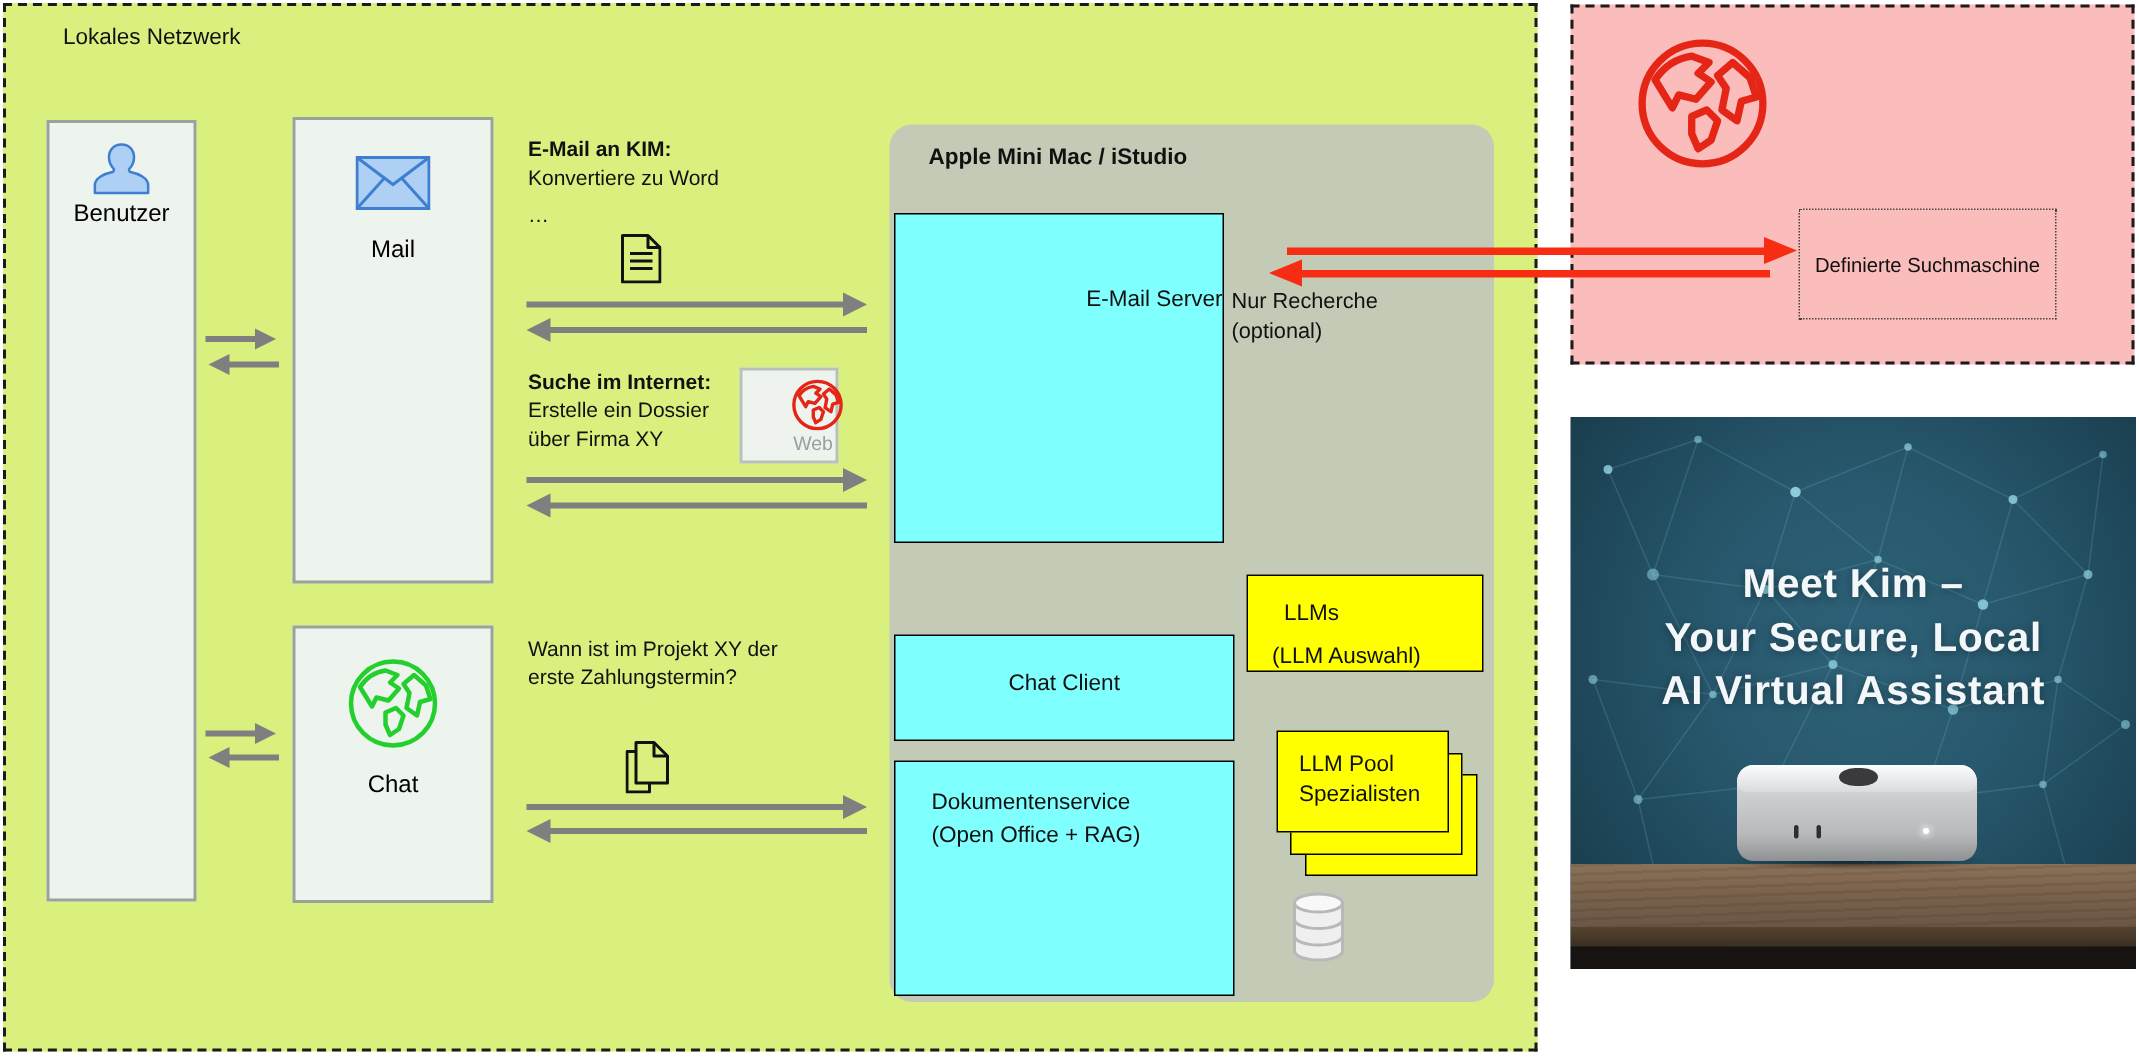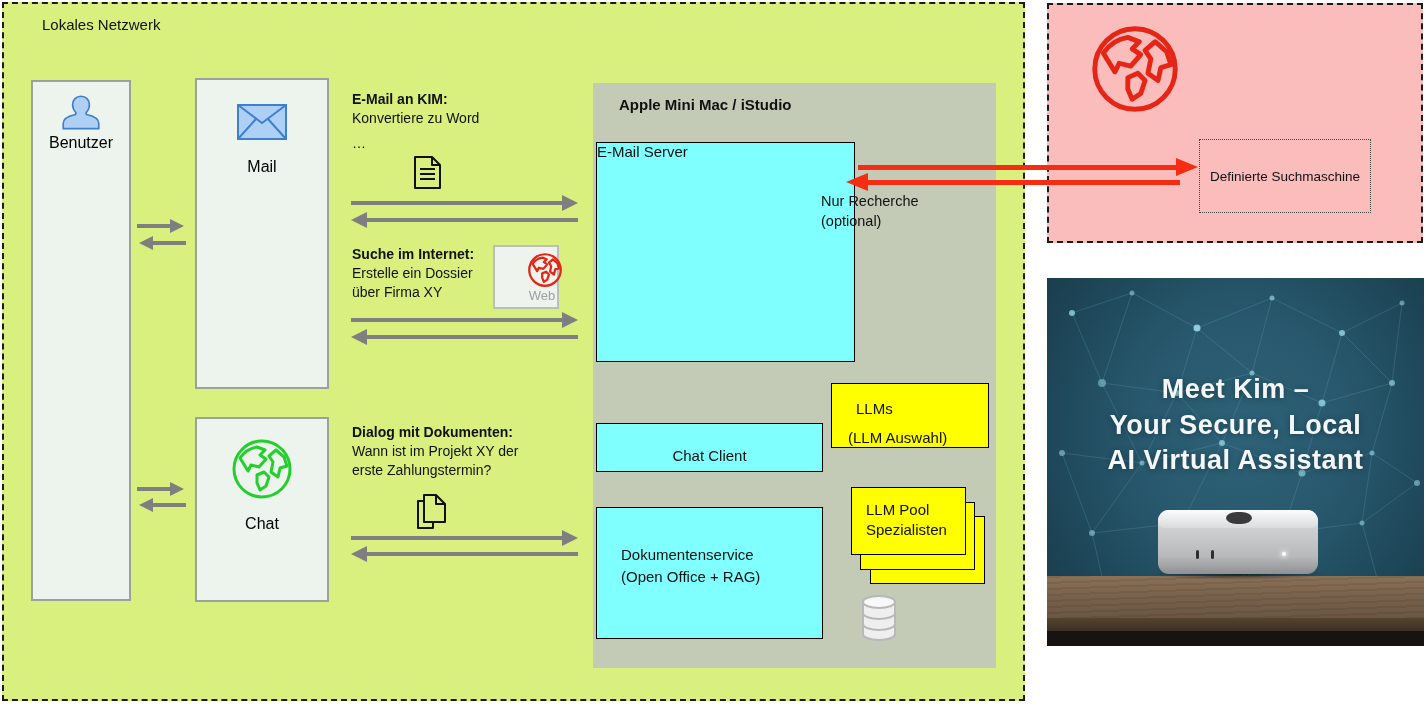--- a/index.html
+++ b/index.html
@@ -34,26 +34,26 @@
   
   .ar{position:absolute;height:4px;background:#7f7f7f;}
   .ar-r::after{content:"";position:absolute;right:-15px;top:-6px;
     border-left:16px solid #7f7f7f;border-top:8px solid transparent;border-bottom:8px solid transparent;}
   .ar-l::before{content:"";position:absolute;left:-15px;top:-6px;
     border-right:16px solid #7f7f7f;border-top:8px solid transparent;border-bottom:8px solid transparent;}
   .ar-sm.ar-r::after{right:-13px;top:-5px;border-left-width:14px;border-top-width:7px;border-bottom-width:7px;}
   .ar-sm.ar-l::before{left:-13px;top:-5px;border-right-width:14px;border-top-width:7px;border-bottom-width:7px;}
 
   
-  #server-box{position:absolute;left:593px;top:83px;width:403px;height:585px;background:#c3cab5;}
+  #server-box{position:absolute;left:593px;top:83px;width:403px;height:585px;background:#c3cab5;border-radius:15px;}
   #server-title{position:absolute;left:26px;top:13px;font-size:15px;font-weight:bold;color:#111;}
   .svc{position:absolute;background:#80ffff;border:1px solid #000;box-sizing:border-box;font-size:15px;color:#111;}
-  #email-server{left:3px;top:59px;width:259px;height:220px;text-align:left;}
-  #chat-client{left:3px;top:340px;width:227px;height:49px;text-align:center;line-height:64px;}
-  #doku-box{left:3px;top:424px;width:227px;height:132px;padding:36px 0 0 24px;line-height:22px;}
+  #email-server{left:3px;top:59px;width:220px;height:220px;text-align:right;padding-top:48px;}
+  #chat-client{left:3px;top:340px;width:227px;height:71px;text-align:center;line-height:64px;}
+  #doku-box{left:3px;top:424px;width:227px;height:157px;padding:16px 0 0 24px;line-height:22px;}
   .llm{position:absolute;background:#ffff00;border:1.5px solid #000;box-sizing:border-box;font-size:15px;color:#111;}
   #llms-box{left:238px;top:300px;width:158px;height:65px;padding:16px 0 0 24px;}
   #llms-box .sub{margin-top:12px;margin-left:-8px;}
   #pool-back{left:277px;top:433px;width:115px;height:68px;}
   #pool-mid{left:267px;top:419px;width:115px;height:68px;}
   #pool-front{left:258px;top:404px;width:115px;height:68px;padding:12px 0 0 14px;line-height:20px;}
   #cyl-icon{position:absolute;left:266px;top:511px;}
   #recherche-note{position:absolute;left:228px;top:108px;font-size:14.5px;line-height:20px;color:#111;}
 
   
@@ -165,21 +165,20 @@
       <path d="M27 38l7-3 5 5-3 9-6 4-3-7z"></path>
       <path d="M46 13l8 7 3 9-7 2-2 9-7-5 2-10-4-6z"></path>
     </svg>
     <div class="node-label">Web</div>
   </div>
 
   <div class="ar ar-r" style="left:351px;top:318px;width:212px;"></div>
   <div class="ar ar-l" style="left:366px;top:335px;width:212px;"></div>
 
   <div class="ann" id="ann3">
-    <div class="ann-title">Dialog mit Dokumenten:</div>
     <div>Wann ist im Projekt XY der</div>
     <div>erste Zahlungstermin?</div>
   </div>
   <svg id="copy-icon" width="29" height="35" viewBox="0 0 29 35" fill="none" stroke="#111" stroke-width="2" stroke-linejoin="round">
     <path d="M1 7h15v27H1z"></path>
     <path d="M7 1h12l9 9v18H7z" fill="#d9f07f"></path>
     <path d="M19 1v9h9"></path>
   </svg>
 
   <div class="ar ar-r" style="left:351px;top:536px;width:212px;"></div>

